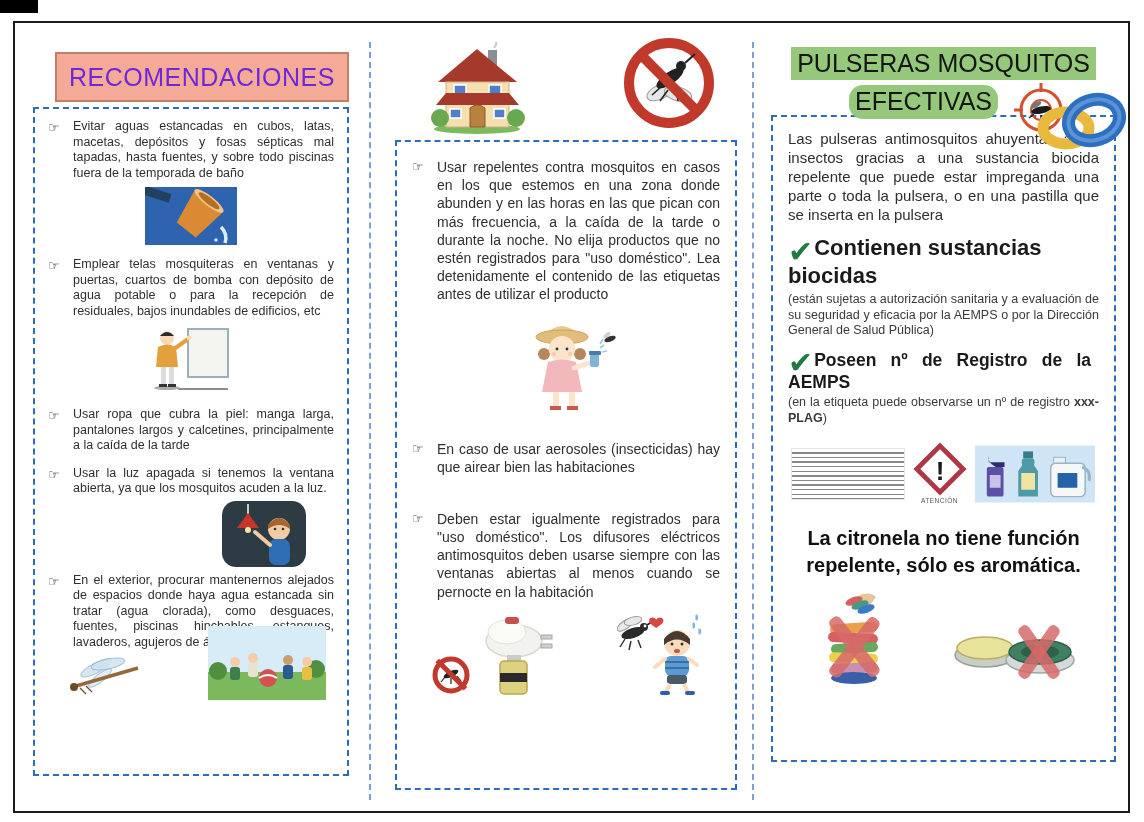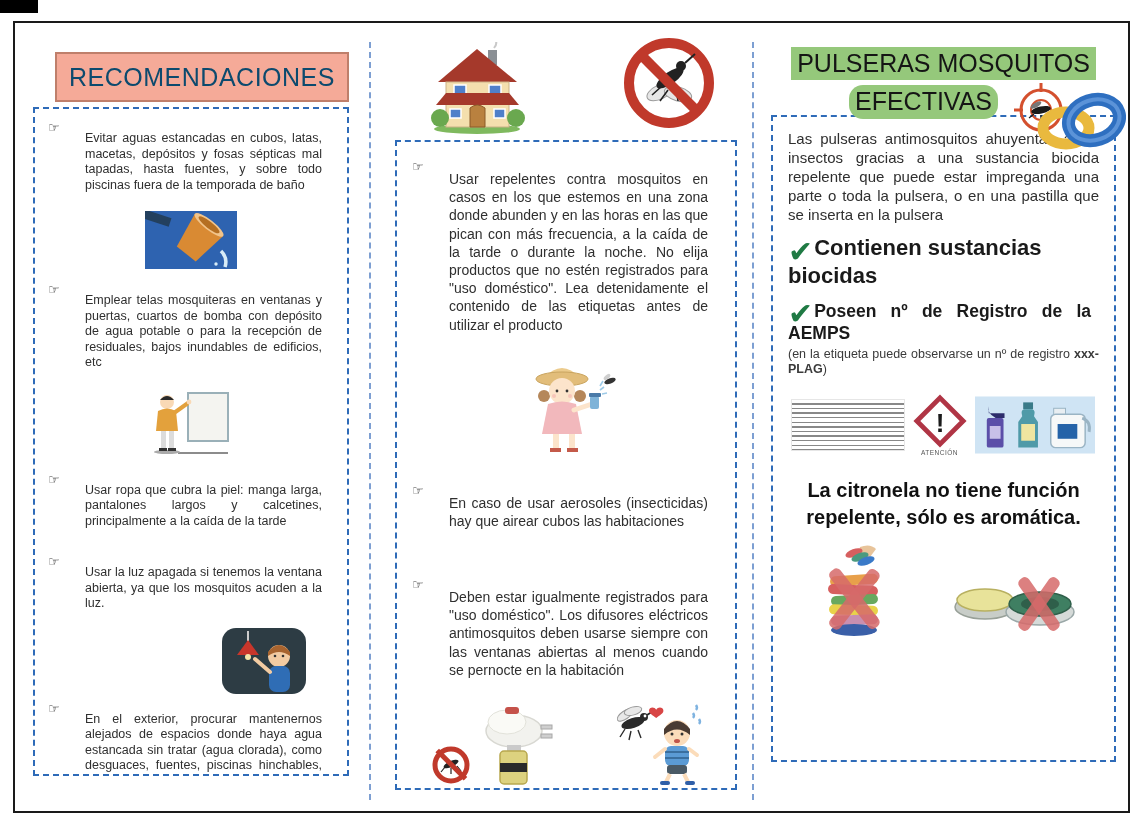--- a/index.html
+++ b/index.html
@@ -12,29 +12,29 @@
   .foldline{position:absolute;top:42px;height:758px;width:0;border-left:2px dashed #7d9fd2;}
   #fold-1{left:369px;} #fold-2{left:752px;}
 
   .dbox{position:absolute;border:2px dashed #2e6bb8;background:#fff;box-sizing:border-box;overflow:hidden;}
   #left-box{left:33px;top:107px;width:316px;height:669px;padding:10px 13px;font-size:12.5px;line-height:1.24;}
   #mid-box{left:395px;top:140px;width:342px;height:650px;padding:16px 15px;font-size:14px;line-height:1.3;}
   #right-box{left:771px;top:115px;width:345px;height:647px;padding:12px 15px;font-size:15px;line-height:1.27;}
 
   .bullet{display:flex;gap:8px;margin:0 0 6px 0;}
   .bullet .g{flex:0 0 17px;font-family:"DejaVu Sans", sans-serif;font-size:13px;color:#3a3a3a;padding-top:1px;}
-  .bullet p{margin:12px;flex:1;text-align:justify;}
+  .bullet p{margin:0;flex:1;text-align:justify;}
 
   .img-c{display:flex;justify-content:center;}
   .img-r{display:flex;justify-content:flex-end;padding-right:28px;}
 
   #header-left{
     position:absolute;left:55px;top:52px;width:290px;height:46px;
     background:#f5aa98;border:2px solid #bf7f6b;display:flex;align-items:center;justify-content:center;
-    font-size:25px;color:#0c4a6e;letter-spacing:0.5px;
+    font-size:25px;color:#6d28d9;letter-spacing:0.5px;
   }
   #header-right{position:absolute;left:771px;top:47px;width:345px;text-align:center;font-size:25px;line-height:1.25;color:#151515;z-index:3;}
   #header-right .hl{background:#95c87b;padding:1px 6px;display:inline-block;}
   #header-right .line2{margin-top:5px;margin-left:-40px;border-radius:14px;}
 
   .abs{position:absolute;}
   #house-icon{left:430px;top:42px;}
   #nomosq-icon{left:622px;top:36px;}
   #target-icon{left:1008px;top:80px;z-index:4;}
   #bracelets-hdr-img{left:1036px;top:88px;z-index:4;}
@@ -217,21 +217,21 @@
       <ellipse cx="96" cy="27" rx="6" ry="2.7" fill="#333" transform="rotate(-20 96 27)"></ellipse>
       <ellipse cx="93" cy="23" rx="4" ry="2" fill="#cfcfcf" transform="rotate(-40 93 23)"></ellipse>
       <rect x="39" y="80" width="6" height="15" fill="#fce4cb"></rect>
       <rect x="55" y="80" width="6" height="15" fill="#fce4cb"></rect>
       <rect x="36" y="94" width="11" height="4" fill="#c45a4a"></rect>
       <rect x="53" y="94" width="11" height="4" fill="#c45a4a"></rect>
     </svg>
   </div>
   <div class="bullet bullet-2">
     <span class="g">☞</span>
-    <p>En caso de usar aerosoles (insecticidas) hay que airear cubos las habitaciones</p>
+    <p>En caso de usar aerosoles (insecticidas) hay que airear bien las habitaciones</p>
   </div>
   <div class="bullet bullet-3">
     <span class="g">☞</span>
     <p>Deben estar igualmente registrados para "uso doméstico". Los difusores eléctricos antimosquitos deben usarse siempre con las ventanas abiertas al menos cuando se pernocte en la habitación</p>
   </div>
   <div class="mid-bottom">
     <svg width="148" height="86" viewBox="0 0 148 86">
       <circle cx="22" cy="64" r="16" fill="#fff" stroke="#c0392b" stroke-width="5"></circle>
       <ellipse cx="22" cy="63" rx="8" ry="3" fill="#222" transform="rotate(-25 22 63)"></ellipse>
       <path d="M16 66 l-4 5 M22 67 l0 6 M28 65 l4 5" stroke="#222" stroke-width="1.2"></path>
@@ -297,20 +297,21 @@
     <ellipse cx="58" cy="32" rx="26" ry="20" fill="none" stroke="#5b93d8" stroke-width="4"></ellipse>
   </g>
 </svg>
 
 <div class="dbox" id="right-box">
   <p class="intro">Las pulseras antimosquitos ahuyentan a los insectos gracias a una sustancia biocida repelente que puede estar impreganda una parte o toda la pulsera, o en una pastilla que se inserta en la pulsera</p>
 
   <div class="check-row">
     <span class="check-glyph">✔</span><span class="check-title">Contienen sustancias biocidas</span>
   </div>
+  <p class="small-note">(están sujetas a autorización sanitaria y a evaluación de su seguridad y eficacia por la AEMPS o por la Dirección General de Salud Pública)</p>
 
   <p class="check-title-big"><span class="check-glyph">✔</span><span>Poseen nº de Registro de la AEMPS</span></p>
   <p class="small-note"><span>(en la etiqueta puede observarse un nº de registro </span><b>xxx-PLAG</b><span>)</span></p>
 
   <div class="label-row">
     <div class="label-thumb"></div>
     <div class="ghs-wrap">
       <svg width="54" height="54" viewBox="0 0 56 56">
         <path d="M28 4 L52 28 L28 52 L4 28 Z" fill="#ffffff" stroke="#b03545" stroke-width="5"></path>
         <text x="28" y="39" text-anchor="middle" font-size="27" font-weight="bold" fill="#1a1a1a" font-family="Liberation Sans, sans-serif">!</text>

